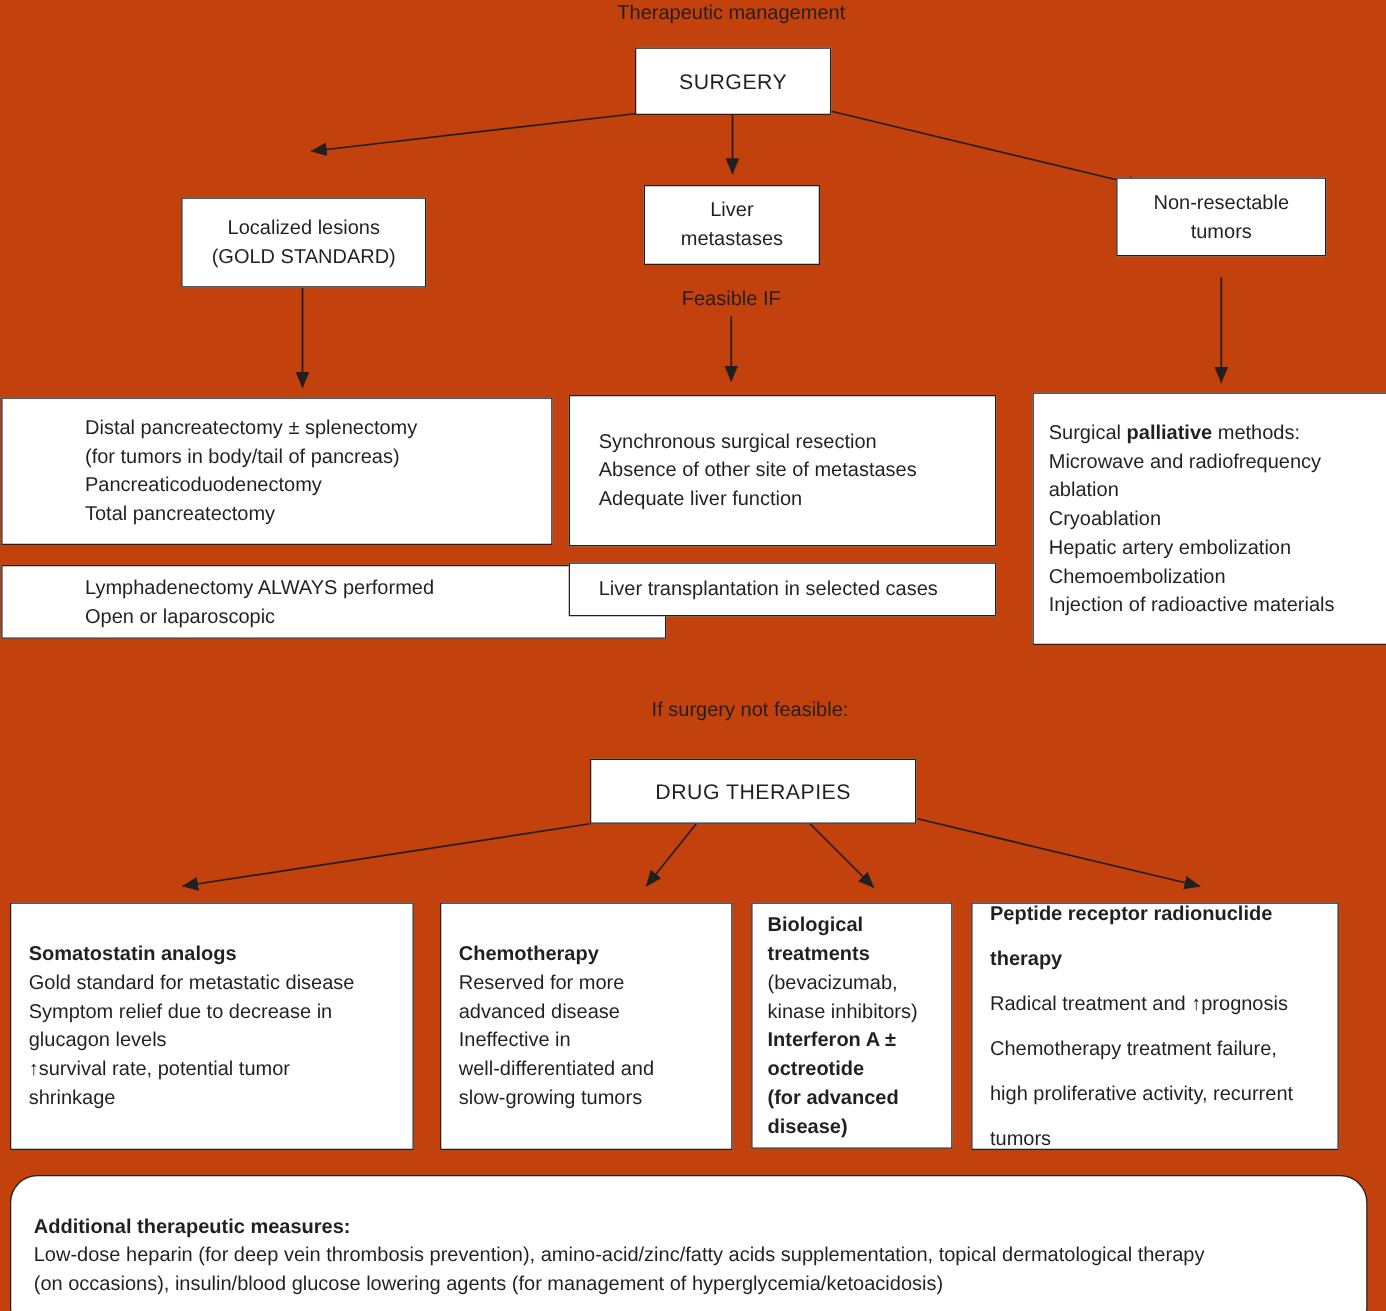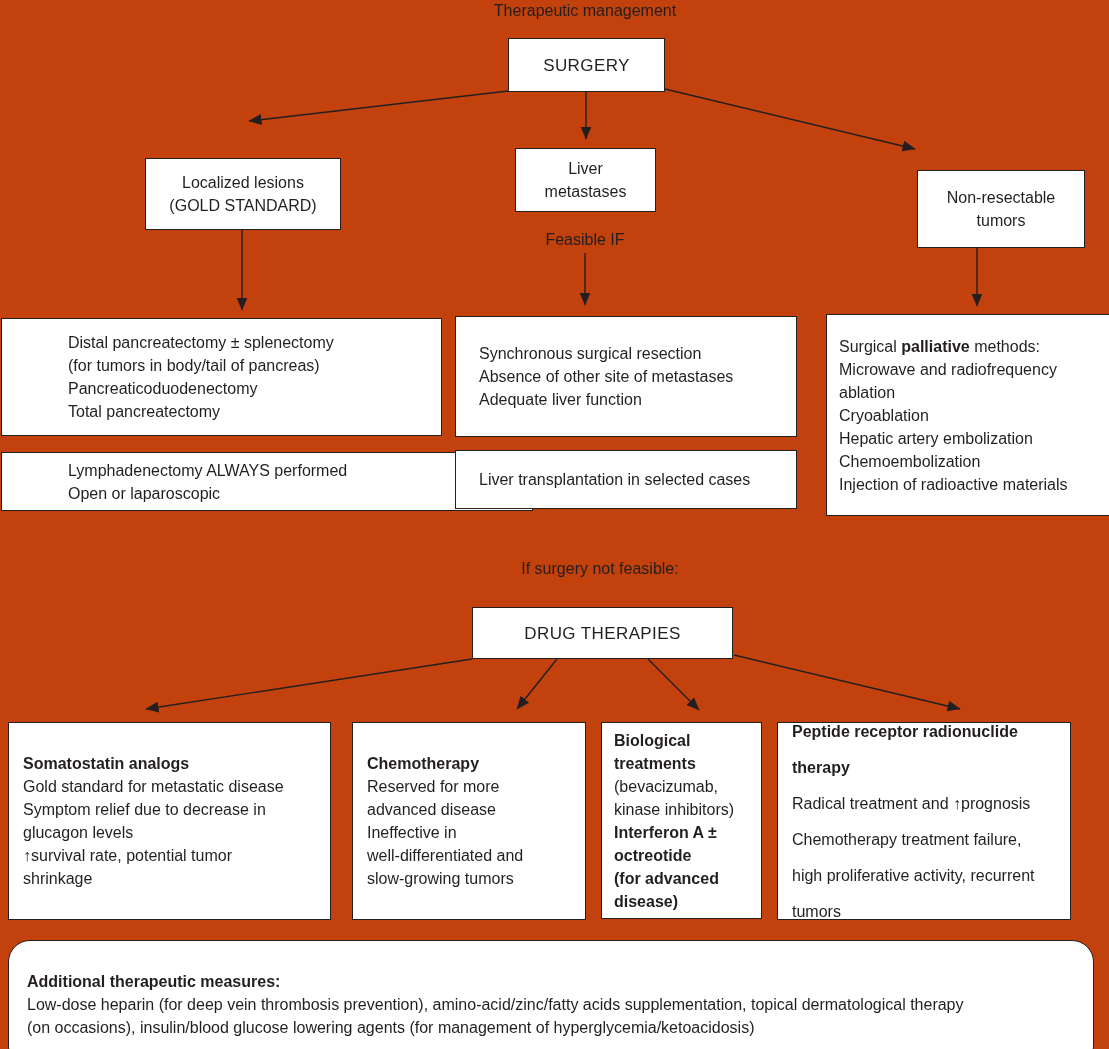--- a/index.html
+++ b/index.html
@@ -53,21 +53,21 @@
   <div class="box vcenter hcenter" style="left:145px;top:158px;width:196px;height:72px;">
     <div class="line">Localized lesions</div>
     <div class="line">(GOLD STANDARD)</div>
   </div>
 
   <div class="box vcenter hcenter" style="left:515px;top:148px;width:141px;height:64px;">
     <div class="line">Liver</div>
     <div class="line">metastases</div>
   </div>
 
-  <div class="box vcenter hcenter" style="left:893px;top:170px;width:168px;height:78px;margin-left:24px;">
+  <div class="box vcenter hcenter" style="left:893px;top:142px;width:168px;height:63px;">
     <div class="line">Non-resectable</div>
     <div class="line">tumors</div>
   </div>
 
   <div class="abs free-text" style="left:505px;top:230px;width:160px;">
     <span>Feasible IF</span>
   </div>
 
   <div class="box vcenter" style="left:1px;top:318px;width:441px;height:118px;padding-left:66px;">
     <div class="line">Distal pancreatectomy ± splenectomy</div>
@@ -90,21 +90,21 @@
     <div class="line">Hepatic artery embolization</div>
     <div class="line">Chemoembolization</div>
     <div class="line">Injection of radioactive materials</div>
   </div>
 
   <div class="box vcenter" style="left:1px;top:452px;width:532px;height:59px;padding-left:66px;">
     <div class="line">Lymphadenectomy ALWAYS performed</div>
     <div class="line">Open or laparoscopic</div>
   </div>
 
-  <div class="box vcenter" style="left:455px;top:450px;width:342px;height:59px;padding-left:23px;">
+  <div class="box vcenter" style="left:455px;top:450px;width:342px;height:43px;padding-left:23px;">
     <div class="line">Liver transplantation in selected cases</div>
   </div>
 
   <div class="abs free-text" style="left:410px;top:559px;width:380px;">
     <span>If surgery not feasible:</span>
   </div>
 
   <div class="box vcenter hcenter" style="left:472px;top:607px;width:261px;height:52px;">
     <div class="line caps-label">DRUG THERAPIES</div>
   </div>

